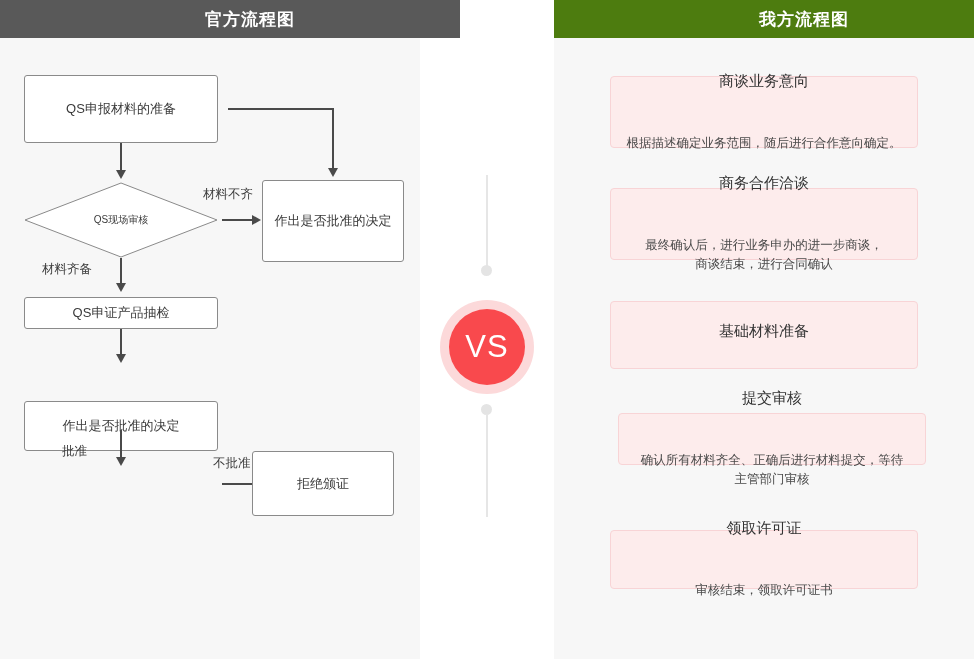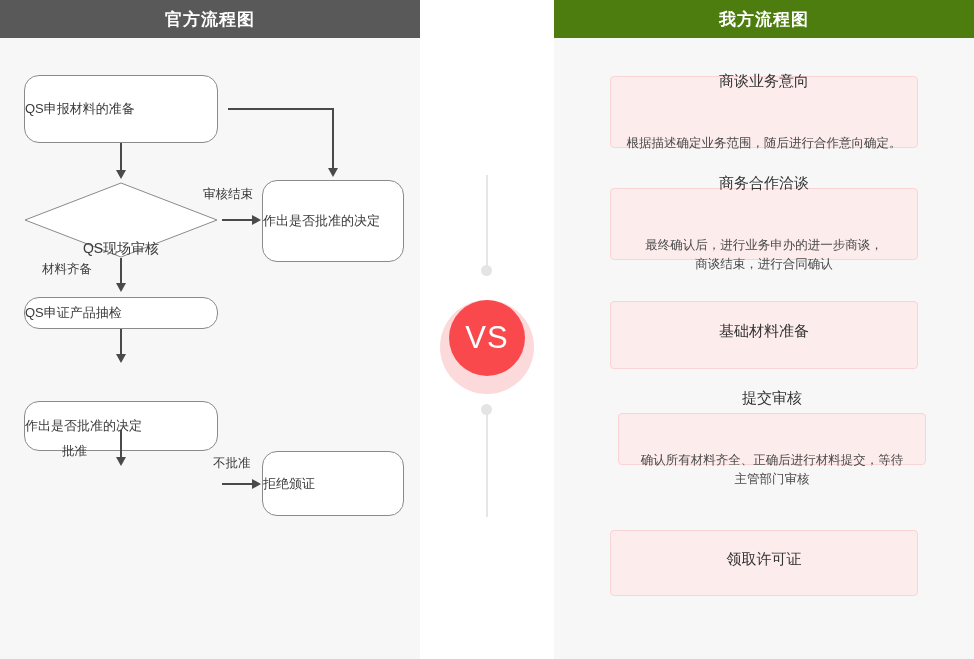--- a/index.html
+++ b/index.html
@@ -11,35 +11,35 @@
     position:relative;
   }
   
   .panel{position:absolute;top:0;height:659px;background:#f7f7f7;}
   #left-panel{left:0;width:420px;}
   #right-panel{left:554px;width:420px;}
 
   .panel-header{
     position:absolute;left:0;top:0;width:100%;height:38px;
     display:flex;align-items:center;justify-content:center;
-    color:#ffffff;font-size:17px;font-weight:bold;letter-spacing:1px;
+    color:#ffffff;font-size:17px;font-weight:bold;letter-spacing:1px;padding-left:40px;
   }
   #left-panel .panel-header{background:#595959;}
   #right-panel .panel-header{background:#4d7c0f;}
 
   
   .fc-box{
-    position:absolute;background:#ffffff;border:1px solid #8a8a8a;border-radius:15px;
-    display:flex;align-items:center;
+    position:absolute;background:#ffffff;border:1px solid #8a8a8a;border-radius:3px;
+    display:flex;align-items:center;justify-content:center;
     font-size:13px;color:#3a3a3a;text-align:center;box-sizing:border-box;
   }
   .fc-diamond{
     position:absolute;
-    display:flex;align-items:flex-end;justify-content:center;
-    font-size:14px;color:#3a3a3a;
+    display:flex;align-items:center;justify-content:center;
+    font-size:10px;color:#3a3a3a;
   }
   .fc-diamond svg{position:absolute;left:0;top:0;}
   .fc-diamond span{position:relative;z-index:2;}
   .fc-label{
     position:absolute;font-size:12.5px;color:#3a3a3a;white-space:nowrap;
   }
   .arrow-line{position:absolute;background:#4a4a4a;}
   .arrowhead{position:absolute;width:0;height:0;}
   .arrowhead.down{border-left:5px solid transparent;border-right:5px solid transparent;border-top:9px solid #4a4a4a;}
   .arrowhead.right{border-top:5px solid transparent;border-bottom:5px solid transparent;border-left:9px solid #4a4a4a;}
@@ -50,21 +50,21 @@
     background:#fdecec;border:1px solid #f8d4d6;border-radius:4px;
     box-sizing:border-box;display:flex;flex-direction:column;
     align-items:center;justify-content:center;padding:10px 14px;gap:36px;
   }
   .rc-title{font-size:15px;color:#333333;margin-bottom:7px;}
   .rc-desc{font-size:12.5px;color:#4a4a4a;line-height:19px;text-align:center;}
 
   
   #vs-badge{
     position:absolute;left:440px;top:300px;width:94px;height:94px;border-radius:50%;
-    background:#fcd9da;display:flex;justify-content:center;
+    background:#fcd9da;display:flex;align-items:center;justify-content:center;
   }
   #vs-inner{
     width:76px;height:76px;border-radius:50%;background:#f9494d;
     display:flex;align-items:center;justify-content:center;
     color:#ffffff;font-size:31px;letter-spacing:1px;
   }
   .vs-line{position:absolute;left:486px;width:2px;background:#e6e6e6;}
   .vs-dot{position:absolute;width:11px;height:11px;border-radius:50%;background:#e4e4e4;left:481px;}
 </style>
 </head>
@@ -84,21 +84,21 @@
   <div class="arrow-line" style="left:332px;top:108px;width:2px;height:64px;"></div>
   <div class="arrowhead down" style="left:328px;top:168px;"></div>
 
   <div class="fc-diamond" style="left:24px;top:182px;width:194px;height:76px;">
     <svg width="194" height="76">
       <polygon points="97,1 193,38 97,75 1,38" fill="#ffffff" stroke="#8a8a8a" stroke-width="1"></polygon>
     </svg>
     <span>QS现场审核</span>
   </div>
 
-  <div class="fc-label" style="left:203px;top:186px;">审核结束</div>
+  <div class="fc-label" style="left:203px;top:186px;">材料不齐</div>
 
   <div class="arrow-line" style="left:222px;top:219px;width:32px;height:2px;"></div>
   <div class="arrowhead right" style="left:252px;top:215px;"></div>
 
   <div class="fc-box" style="left:262px;top:180px;width:142px;height:82px;">
     <span>作出是否批准的决定</span>
   </div>
 
   <div class="fc-label" style="left:42px;top:261px;">材料齐备</div>
 
@@ -120,21 +120,21 @@
 
   <div class="arrow-line" style="left:120px;top:430px;width:2px;height:30px;"></div>
   <div class="arrowhead down" style="left:116px;top:457px;"></div>
 
 
   <div class="fc-label" style="left:213px;top:455px;">不批准</div>
 
   <div class="arrow-line" style="left:222px;top:483px;width:32px;height:2px;"></div>
   <div class="arrowhead right" style="left:252px;top:479px;"></div>
 
-  <div class="fc-box" style="left:262px;top:451px;width:142px;height:65px;">
+  <div class="fc-box" style="left:252px;top:451px;width:142px;height:65px;">
     <span>拒绝颁证</span>
   </div>
 </div>
 
 <div class="vs-line" style="top:175px;height:95px;"></div>
 <div class="vs-dot" style="top:265px;"></div>
 <div id="vs-badge">
   <div id="vs-inner">VS</div>
 </div>
 <div class="vs-dot" style="top:404px;"></div>
@@ -161,16 +161,17 @@
   </div>
 
   <div class="rc-card" style="top:413px;height:52px;margin-left:8px;">
     <div class="rc-title">提交审核</div>
     <div class="rc-desc">
         <div>确认所有材料齐全、正确后进行材料提交，等待</div>
         <div>主管部门审核</div>
       </div>
   </div>
 
-  <div class="rc-card" style="top:530px;height:66px;">
+  <div class="rc-card" style="top:530px;height:59px;">
     <div class="rc-title">领取许可证</div>
+    <div class="rc-desc">审核结束，领取许可证书</div>
   </div>
 </div>
 
 </body></html>

